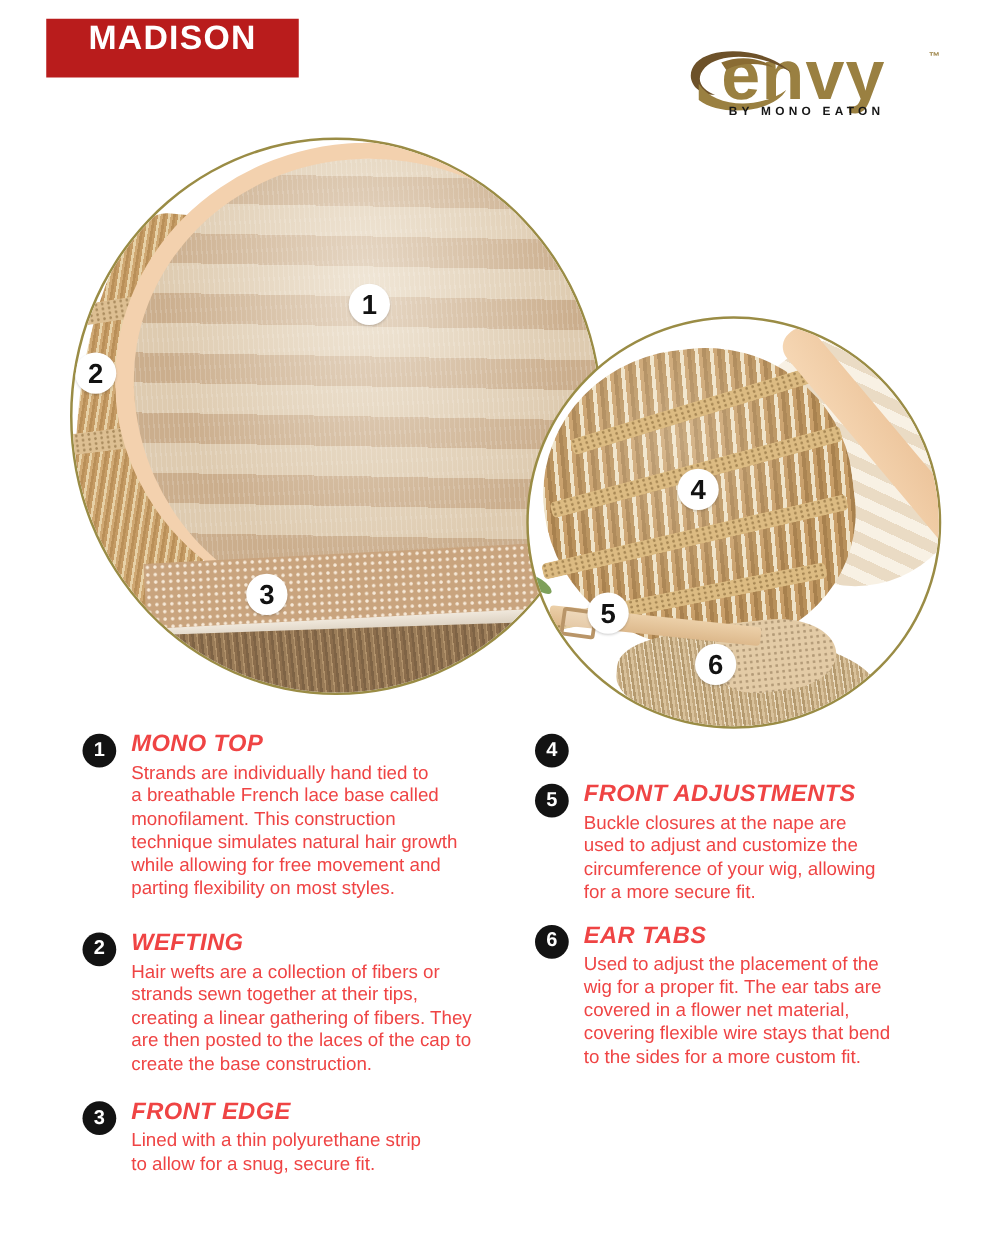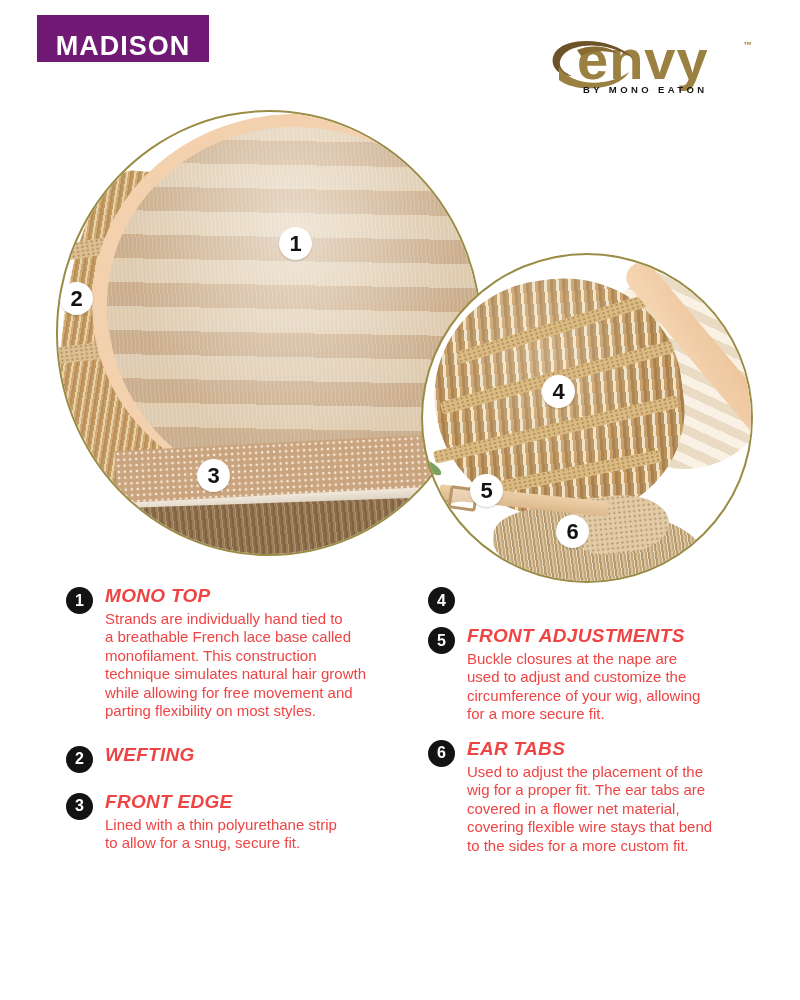--- a/index.html
+++ b/index.html
@@ -1,21 +1,21 @@
 <!DOCTYPE html>
 <html><head>
 <meta charset="utf-8">
 <style>
   html,body{margin:0;padding:0;background:#fff;}
   body{font-family:"Liberation Sans",sans-serif;color:#1a1a1a;}
   .page{position:relative;width:800px;height:1000px;background:#fff;overflow:hidden;}
 
   
-  .title-box{position:absolute;left:37px;top:15px;width:172px;height:47px;background:#701a75;
-    display:flex;align-items:flex-end;justify-content:center;}
+  .title-box{position:absolute;left:37px;top:15px;width:202px;height:47px;background:#b91c1c;
+    display:flex;align-items:flex-start;justify-content:center;}
   .title-box span{color:#fff;font-weight:bold;font-size:27px;letter-spacing:1px;}
 
   .logo{position:absolute;left:545px;top:28px;width:220px;height:72px;}
   .logo .word{position:absolute;left:32px;top:4px;font-size:56px;line-height:1;color:#9a8041;
     letter-spacing:1px;font-weight:700;}
   .logo .tm{position:absolute;left:198px;top:12px;font-size:9px;color:#9a8041;font-weight:bold;letter-spacing:.5px;}
   .logo .byline{position:absolute;left:38px;top:56px;font-size:9.5px;font-weight:bold;letter-spacing:3.4px;color:#161616;white-space:nowrap;}
   .logo svg.swirl{position:absolute;left:2px;top:8px;width:92px;height:54px;}
 
   
@@ -171,20 +171,25 @@
 monofilament. This construction
 technique simulates natural hair growth
 while allowing for free movement and
 parting flexibility on most styles.</div>
       </div>
     </div>
     <div class="legend-item">
       <div class="num-badge">2</div>
       <div>
         <div class="item-title">WEFTING</div>
+        <div class="item-desc">Hair wefts are a collection of fibers or
+strands sewn together at their tips,
+creating a linear gathering of fibers. They
+are then posted to the laces of the cap to
+create the base construction.</div>
       </div>
     </div>
     <div class="legend-item">
       <div class="num-badge">3</div>
       <div>
         <div class="item-title">FRONT EDGE</div>
         <div class="item-desc">Lined with a thin polyurethane strip
 to allow for a snug, secure fit.</div>
       </div>
     </div>

